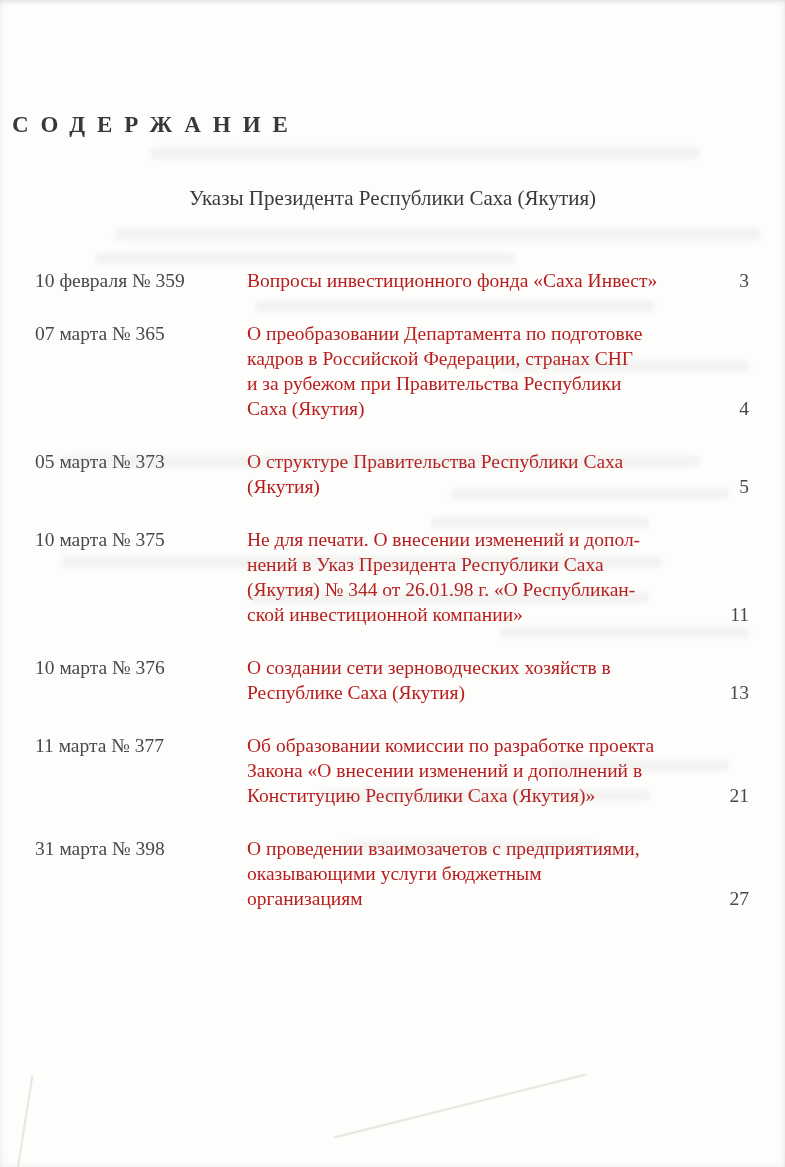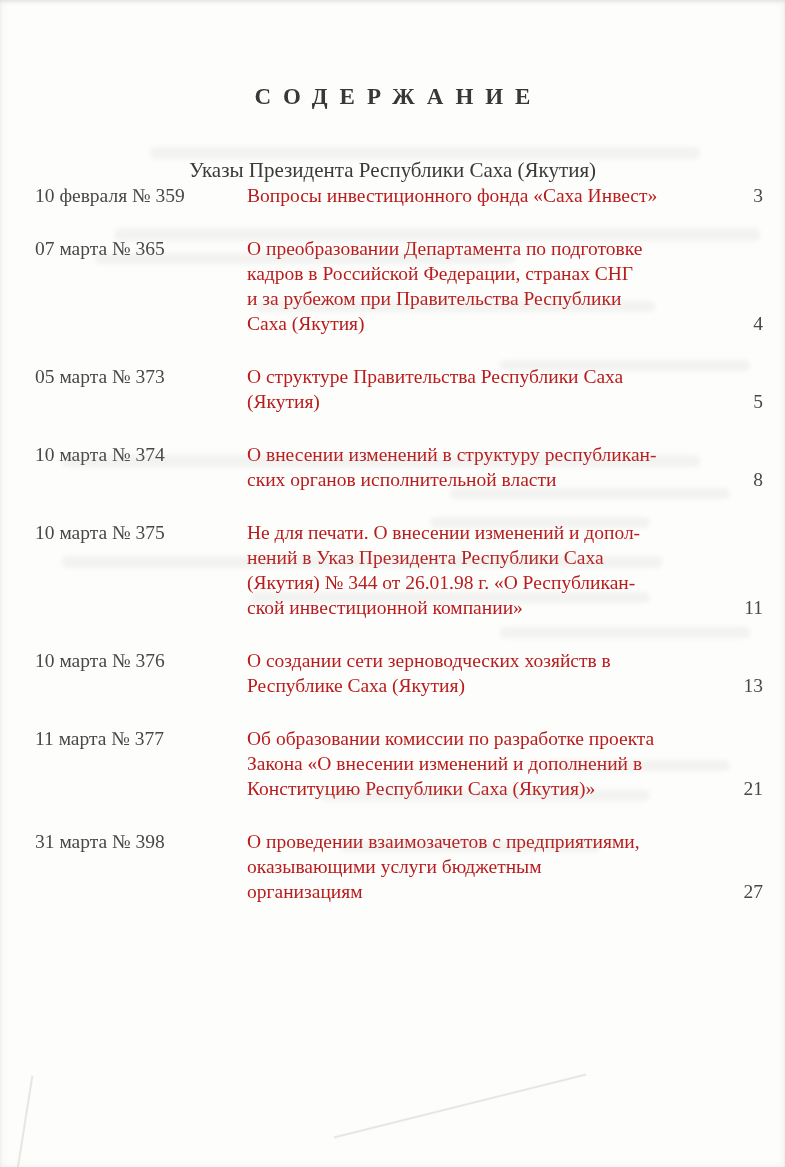--- a/index.html
+++ b/index.html
@@ -28,37 +28,38 @@
     border-radius: 5px;
   }
   .scratch {
     position: absolute;
     background: #c9c9c4;
     opacity: 0.45;
     pointer-events: none;
   }
   .toc-title {
     margin: 0;
-    padding-top: 84px;
-    text-align: center;
+    padding-top: 112px;
+    text-align: left;
     font-size: 23px;
     font-weight: bold;
     letter-spacing: 0.52em;
     text-indent: 0.52em; 
     color: #383838;
   }
   .section-heading {
     margin: 48px 0 0 0;
     text-align: center;
     font-size: 21px;
     font-weight: normal;
     color: #3a3a3a;
   }
   .entries {
-    padding: 0 22px 0 35px;
+    margin-top: 57px;
+    padding: 0 36px 0 35px;
   }
   .entry {
     display: flex;
     align-items: flex-start;
     margin-bottom: 28px;
     font-size: 19.5px;
     line-height: 25px;
   }
   .entry-date {
     flex: none;
@@ -123,26 +124,20 @@
     <div class="entry-page">4</div>
   </div>
 
   <div class="entry">
     <div class="entry-date">05 марта № 373</div>
     <div class="entry-desc">О структуре Правительства Республики Саха
 (Якутия)</div>
     <div class="entry-page">5</div>
   </div>
 
-  <div class="entry">
-    <div class="entry-date">10 марта № 374</div>
-    <div class="entry-desc">О внесении изменений в структуру республикан-
-ских органов исполнительной власти</div>
-    <div class="entry-page">8</div>
-  </div>
 
   <div class="entry">
     <div class="entry-date">10 марта № 375</div>
     <div class="entry-desc">Не для печати. О внесении изменений и допол-
 нений в Указ Президента Республики Саха
 (Якутия) № 344 от 26.01.98 г. «О Республикан-
 ской инвестиционной компании»</div>
     <div class="entry-page">11</div>
   </div>
 

